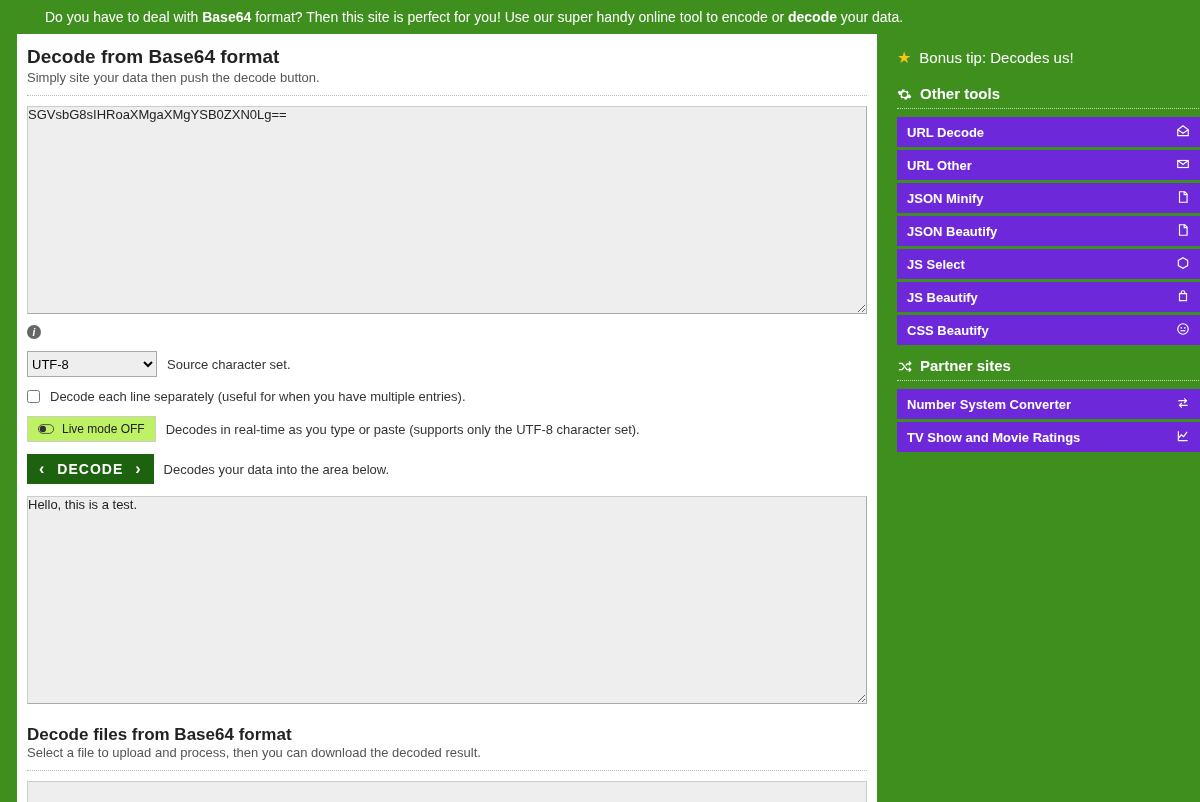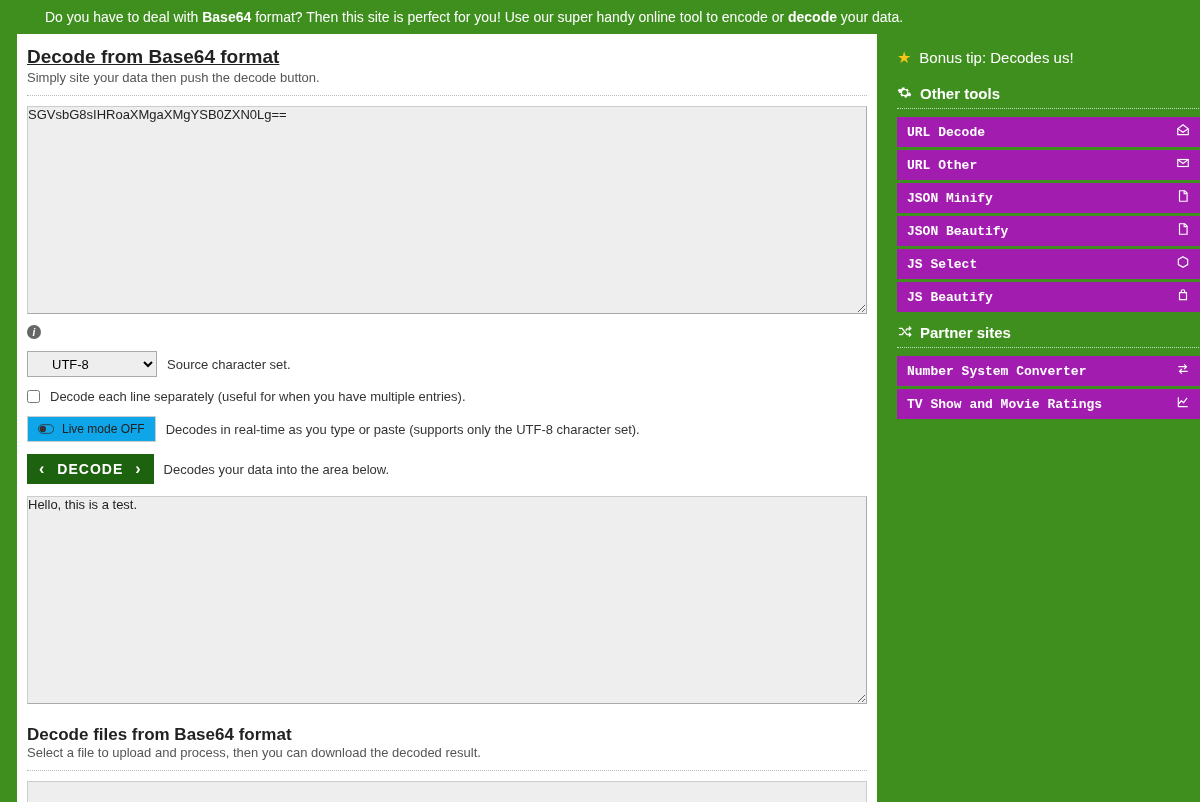--- a/index.html
+++ b/index.html
@@ -26,21 +26,20 @@
     background: #fff;
     width: 860px;
     padding: 12px 10px 40px 10px;
     flex-shrink: 0;
   }
   .panel-title {
     font-size: 19px;
     font-weight: bold;
     color: #222;
     margin-bottom: 2px;
-    text-decoration: underline;
   }
   .panel-subtitle {
     font-size: 13px;
     color: #555;
     margin-bottom: 10px;
   }
   .dotted-hr {
     border: none;
     border-top: 1px dotted #bbb;
     margin: 8px 0 10px 0;
@@ -72,27 +71,27 @@
     margin-top: 12px;
     color: #333;
     font-size: 13px;
   }
   select.charset-select {
     width: 130px;
     height: 26px;
     background: #eee;
     border: 1px solid #aaa;
     font-size: 13px;
-    padding: 2px 20px;
+    padding: 2px 0;
   }
   .live-btn {
     display: inline-flex;
     align-items: center;
     gap: 8px;
-    background: #0ea5e9;
+    background: #bef264;
     border: 1px solid #ccc;
     padding: 4px 10px;
     height: 26px;
     font-size: 12px;
     color: #222;
     cursor: pointer;
   }
   .live-btn svg { width: 16px; height: 10px; }
   .decode-btn {
     display: inline-flex;
@@ -134,45 +133,44 @@
   .bonus-row {
     display: flex;
     align-items: center;
     gap: 8px;
     font-size: 15px;
     margin-bottom: 18px;
   }
   .bonus-row .star { color: #f5c518; font-size: 16px; }
   .side-header {
     display: flex;
-    align-items: flex-start;
+    align-items: flex-end;
     gap: 8px;
     font-size: 15px;
     font-weight: bold;
     color: #fff;
     margin-bottom: 6px;
   }
   .side-dotted {
     border: none;
     border-top: 1px dotted rgba(255,255,255,0.7);
     margin: 6px 0 8px 0;
   }
   .side-item {
     display: flex;
     align-items: center;
     justify-content: space-between;
-    background: #a21caf;
+    background: #6d28d9;
     height: 30px;
     padding: 0 10px;
     margin-bottom: 3px;
     color: #fff;
     font-weight: bold;
     font-size: 13px;
     cursor: pointer;
-    font-family: Liberation Mono, monospace;
   }
   .side-item + .side-item { }
   .side-item .icon { width: 16px; text-align: center; font-weight: normal; font-size: 14px; }
   .icon-svg { width: 14px; height: 14px; stroke: #fff; fill: none; stroke-width: 2; }
   .icon-svg-fill { width: 14px; height: 14px; fill: #fff; }
   .info-icon {
     display:inline-flex; align-items:center; justify-content:center;
     width:14px; height:14px; border-radius:50%;
     background:#666; color:#fff; font-size:10px; font-style: italic; font-weight:bold;
   }
@@ -289,20 +287,29 @@
               <path d="M12 3l8 4.5v9L12 21l-8-4.5v-9z"></path>
             </svg></span>
         </div>
         <div class="side-item">
           <span>JS Beautify</span>
           <span class="icon"><svg class="icon-svg" viewBox="0 0 24 24">
               <path d="M6 8h12v12H6z"></path>
               <path d="M9 8V6a3 3 0 016 0v2"></path>
             </svg></span>
         </div>
+        <div class="side-item">
+          <span>CSS Beautify</span>
+          <span class="icon"><svg class="icon-svg" viewBox="0 0 24 24">
+              <circle cx="12" cy="12" r="9"></circle>
+              <circle cx="9" cy="10" r="0.5" fill="#fff"></circle>
+              <circle cx="15" cy="10" r="0.5" fill="#fff"></circle>
+              <path d="M8 15h8"></path>
+            </svg></span>
+        </div>
       </div>
 
     <div class="side-header" style="margin-top:12px">
       <svg class="shuffle-icon" viewBox="0 0 24 24">
           <path d="M3 7h5l8 10h5M3 17h5l3-3.7M14 10.7l2-3h5M19 4l3 3-3 3M19 14l3 3-3 3"></path>
         </svg>
       <span>Partner sites</span>
     </div>
     <hr class="side-dotted">
 

